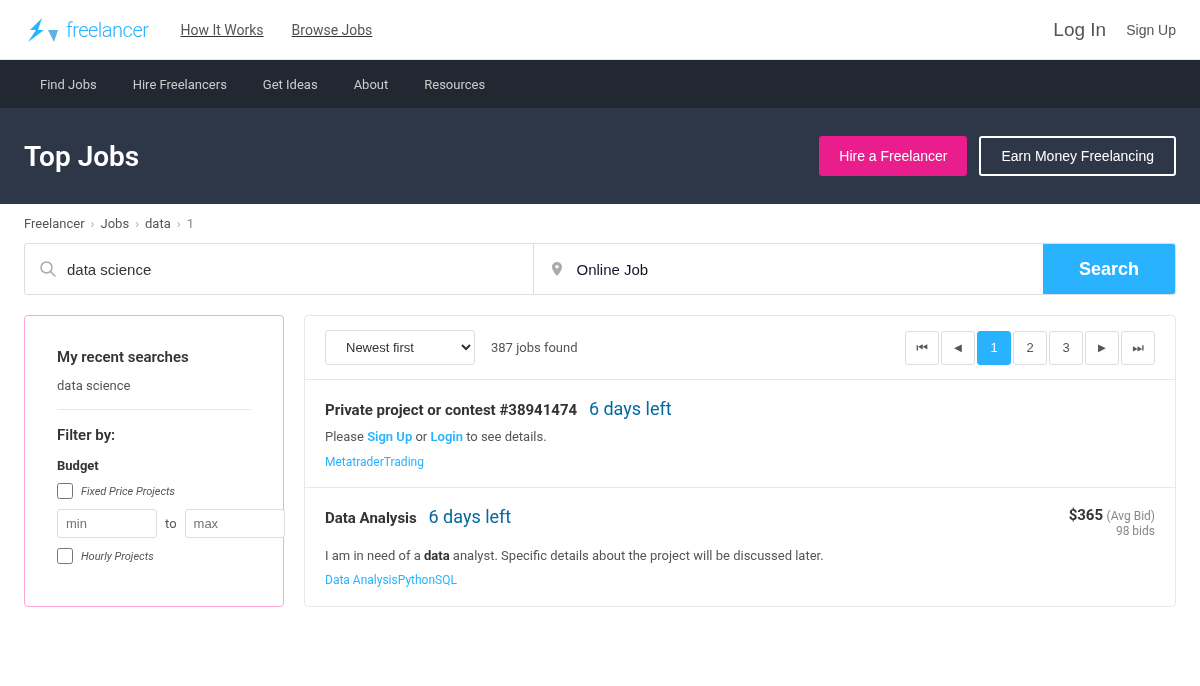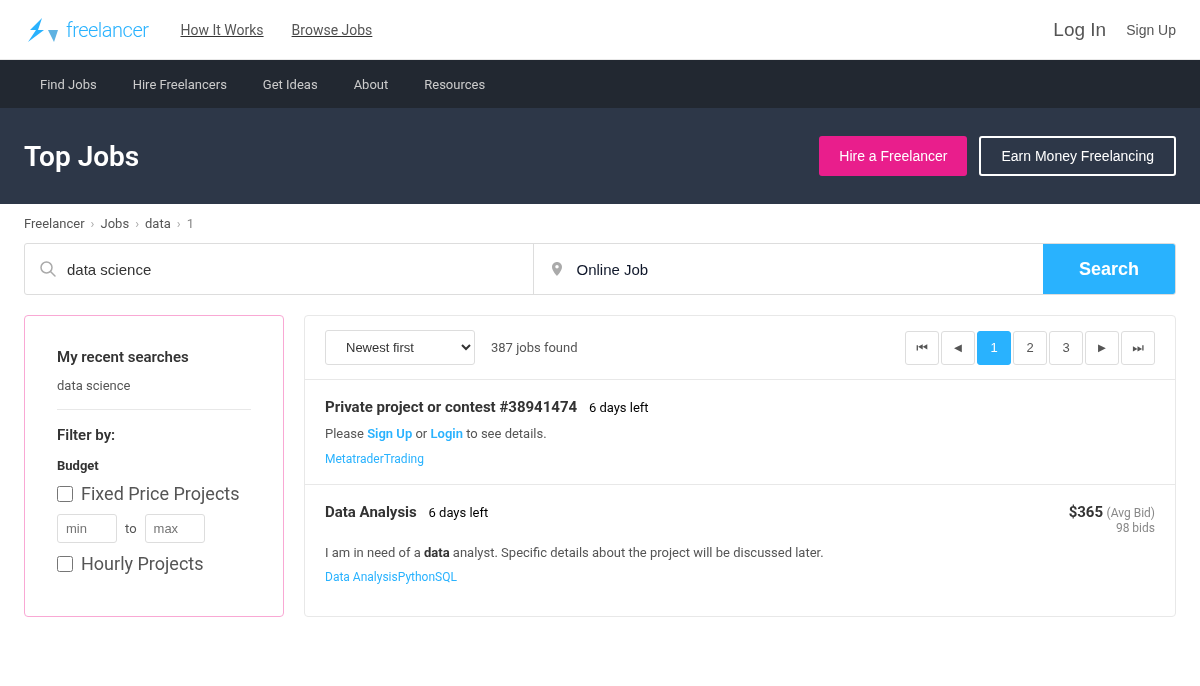--- a/index.html
+++ b/index.html
@@ -229,31 +229,32 @@
       align-items: center;
       gap: 8px;
       margin-bottom: 10px;
     }
     .checkbox-row input[type="checkbox"] {
       width: 16px;
       height: 16px;
       accent-color: #29b2fe;
     }
     .checkbox-label {
-      font-size: 18px;
-      color: #555;
+      font-size: 11px;
+      color: #555;
+      font-style: italic;
     }
     .budget-range {
       display: flex;
       align-items: center;
       gap: 8px;
       margin: 10px 0;
     }
     .budget-input {
-      width: 60px;
+      width: 100px;
       padding: 6px 8px;
       border: 1px solid #ddd;
       border-radius: 3px;
       font-size: 13px;
       color: #14532d;
     }
     .budget-to {
       font-size: 13px;
       color: #555;
     }
@@ -323,23 +324,23 @@
       align-items: flex-start;
       justify-content: space-between;
       margin-bottom: 8px;
     }
     .job-title {
       font-size: 15px;
       font-weight: 700;
       color: #333;
     }
     .job-title span.days-left {
-      font-size: 13px;
+      font-size: 18px;
       font-weight: 400;
-      color: #000000;
+      color: #0369a1;
       margin-left: 8px;
     }
     .job-bid {
       text-align: right;
     }
     .job-bid-amount {
       font-size: 15px;
       font-weight: 700;
       color: #333;
     }

